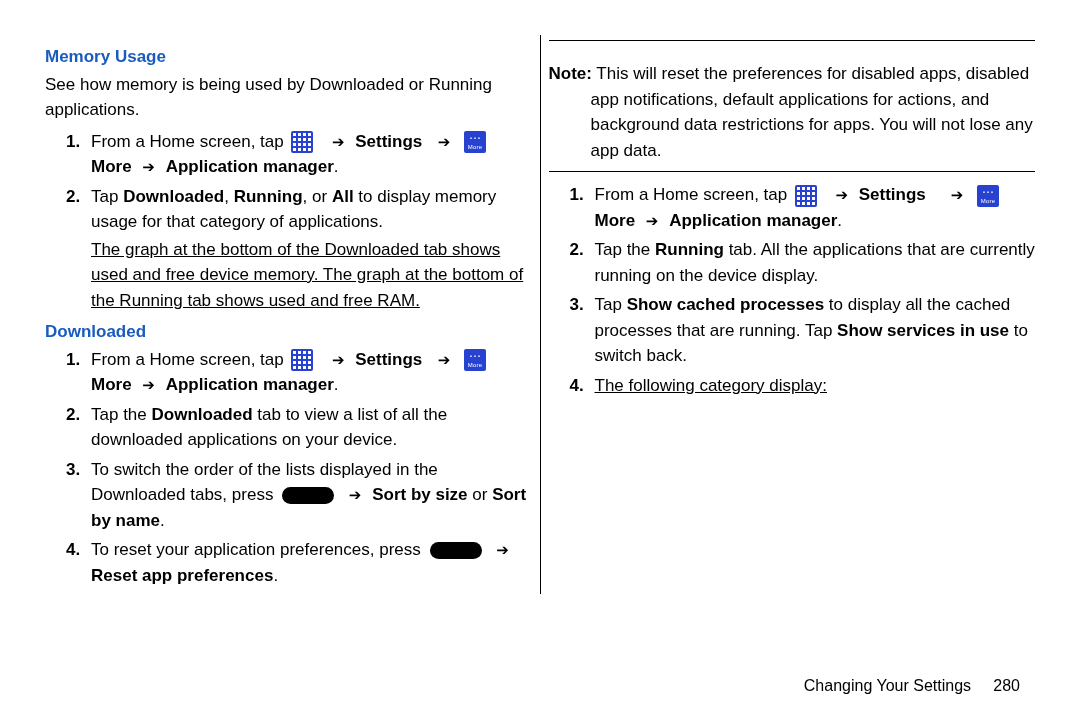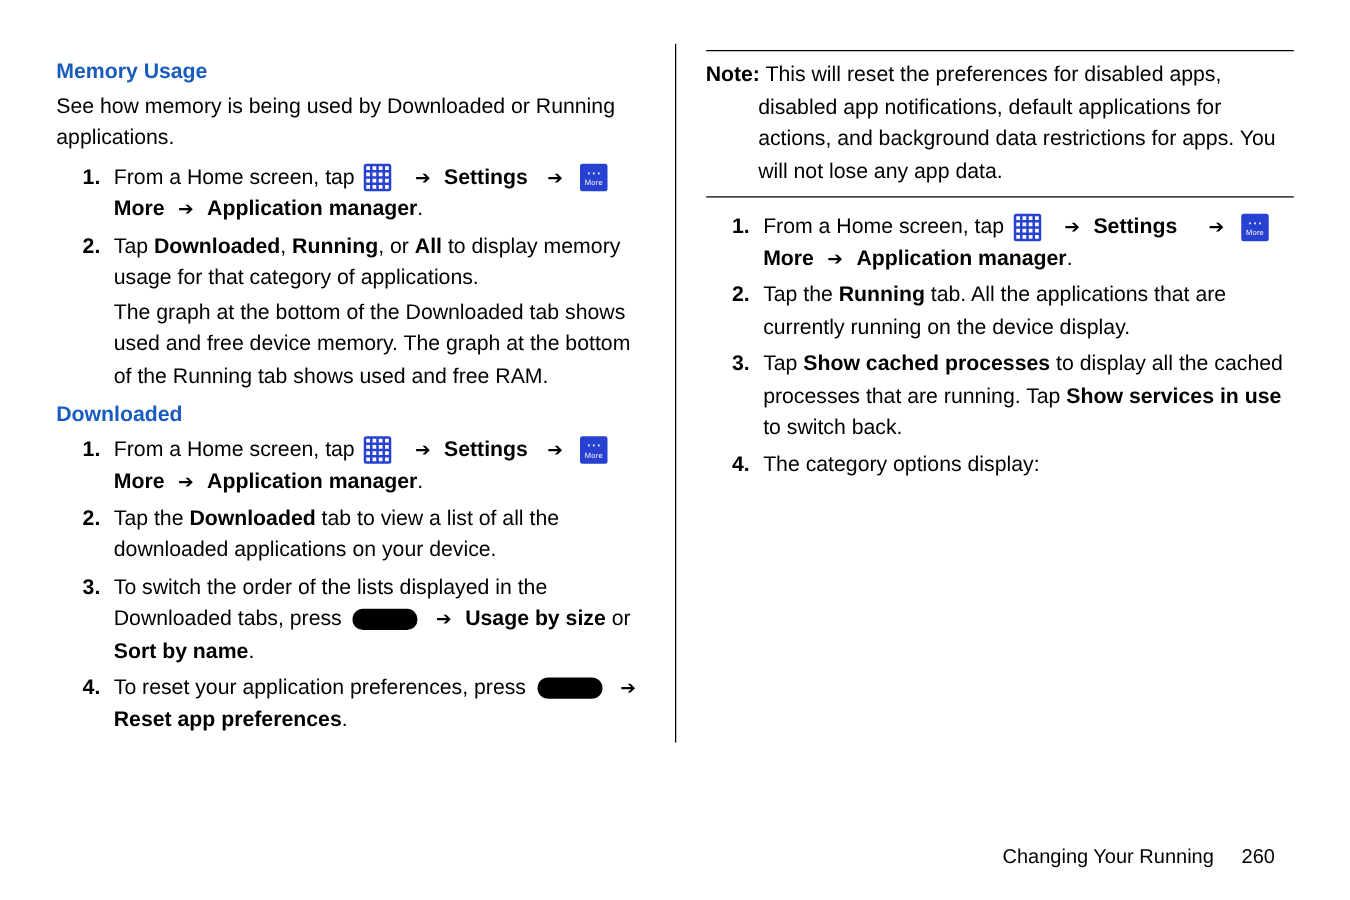--- a/index.html
+++ b/index.html
@@ -10,21 +10,21 @@
     font-family: Arial, Helvetica, sans-serif;
     font-size: 17px;
     line-height: 1.5;
     color: #000;
     background: #fff;
     position: relative;
   }
   .page {
     display: flex;
     padding: 40px 45px 20px 45px;
-    gap: 24px;
+    gap: 8px;
     position: relative;
   }
   .col {
     flex: 1;
     min-width: 0;
   }
   .divider {
     width: 1px;
     background: #000;
     margin-top: -5px;
@@ -32,21 +32,21 @@
   .heading {
     color: #1a5bbf;
     font-weight: bold;
     font-size: 17px;
     margin: 4px 0 2px 0;
   }
   p { margin: 2px 0 6px 0; }
   ol { margin: 2px 0 6px 0; padding-left: 40px; }
   ol li { padding-left: 6px; margin-bottom: 4px; }
   ol li::marker { font-weight: bold; }
-  .sub { display:block; margin-top:2px; }
+  .sub { display:block; margin-top:2px;text-decoration:underline; }
   .b { font-weight: bold; }
   .apps-icon {
     display:inline-block; vertical-align:middle;
     width:22px; height:22px; background:#2741d1;
     position:relative; border-radius:2px; margin:0 3px;
   }
   .apps-icon::before {
     content:""; position:absolute; inset:3px;
     background:
       radial-gradient(circle,#fff 1.1px,transparent 1.3px) 0 0/5px 5px,
@@ -87,21 +87,21 @@
     bottom:1px; left:0; right:0; letter-spacing:0.2px;
   }
   .menu-pill{
     display:inline-block; vertical-align:middle;
     width:52px; height:17px; background:#000; border-radius:9px;
     margin:0 4px;
   }
   .note-box{
     border-top:1.5px solid #000;
     border-bottom:1.5px solid #000;
-    padding:6px 0 8px 0;
+    padding:20px 0 8px 0;
     margin:0 0 10px 0;
   }
   .note-body{ padding-left:42px; text-indent:-42px; }
   .footer{
     position:absolute;
     right:60px;
     bottom:22px;
     font-size:16px;
   }
   .arrow { display:inline-block; margin:0 6px; }
@@ -148,21 +148,21 @@
         <span class="arrow"></span>
         <span class="b">Application manager</span>.
       </li>
       <li>
         <span>Tap the </span><span class="b">Downloaded</span><span> tab to view a list of all the downloaded applications on your device.</span>
       </li>
       <li>
         <span>To switch the order of the lists displayed in the Downloaded tabs, press </span>
         <span class="menu-pill"></span>
         <span class="arrow"></span>
-        <span class="b">Usage by size</span><span> or </span><span class="b">Sort by name</span>.
+        <span class="b">Sort by size</span><span> or </span><span class="b">Sort by name</span>.
       </li>
       <li>
         <span>To reset your application preferences, press </span>
         <span class="menu-pill"></span>
         <span class="arrow"></span>
         <span class="b">Reset app preferences</span>.
       </li>
     </ol>
   </div>
 
@@ -188,21 +188,21 @@
         <span class="arrow"></span>
         <span class="b">Application manager</span>.
       </li>
       <li>
         <span>Tap the </span><span class="b">Running</span><span> tab. All the applications that are currently running on the device display.</span>
       </li>
       <li>
         <span>Tap </span><span class="b">Show cached processes</span><span> to display all the cached processes that are running. Tap </span><span class="b">Show services in use</span><span> to switch back.</span>
       </li>
       <li>
-        <span class="sub">The category options display:</span>
+        <span class="sub">The following category display:</span>
       </li>
     </ol>
   </div>
 </div>
 
 <div class="footer">
-  <span>Changing Your Running</span>&nbsp;&nbsp;&nbsp;&nbsp;&nbsp;<span>260</span>
+  <span>Changing Your Settings</span>&nbsp;&nbsp;&nbsp;&nbsp;&nbsp;<span>280</span>
 </div>
 
 </body></html>

